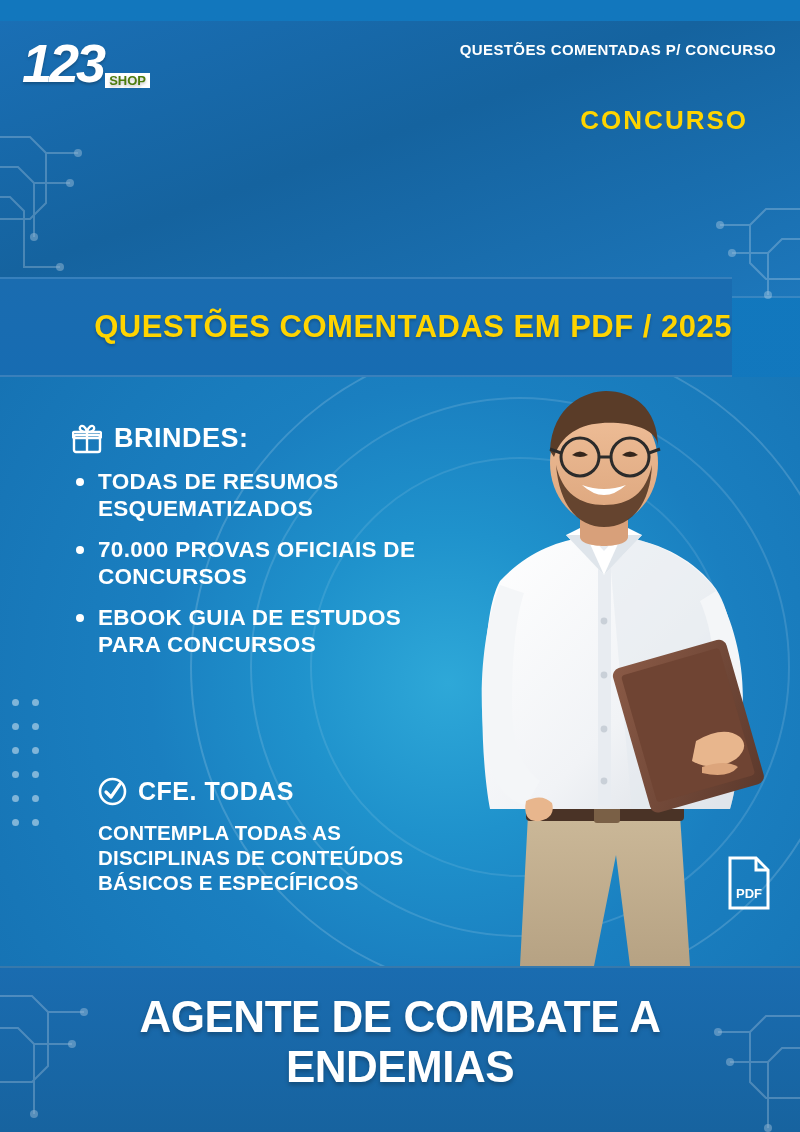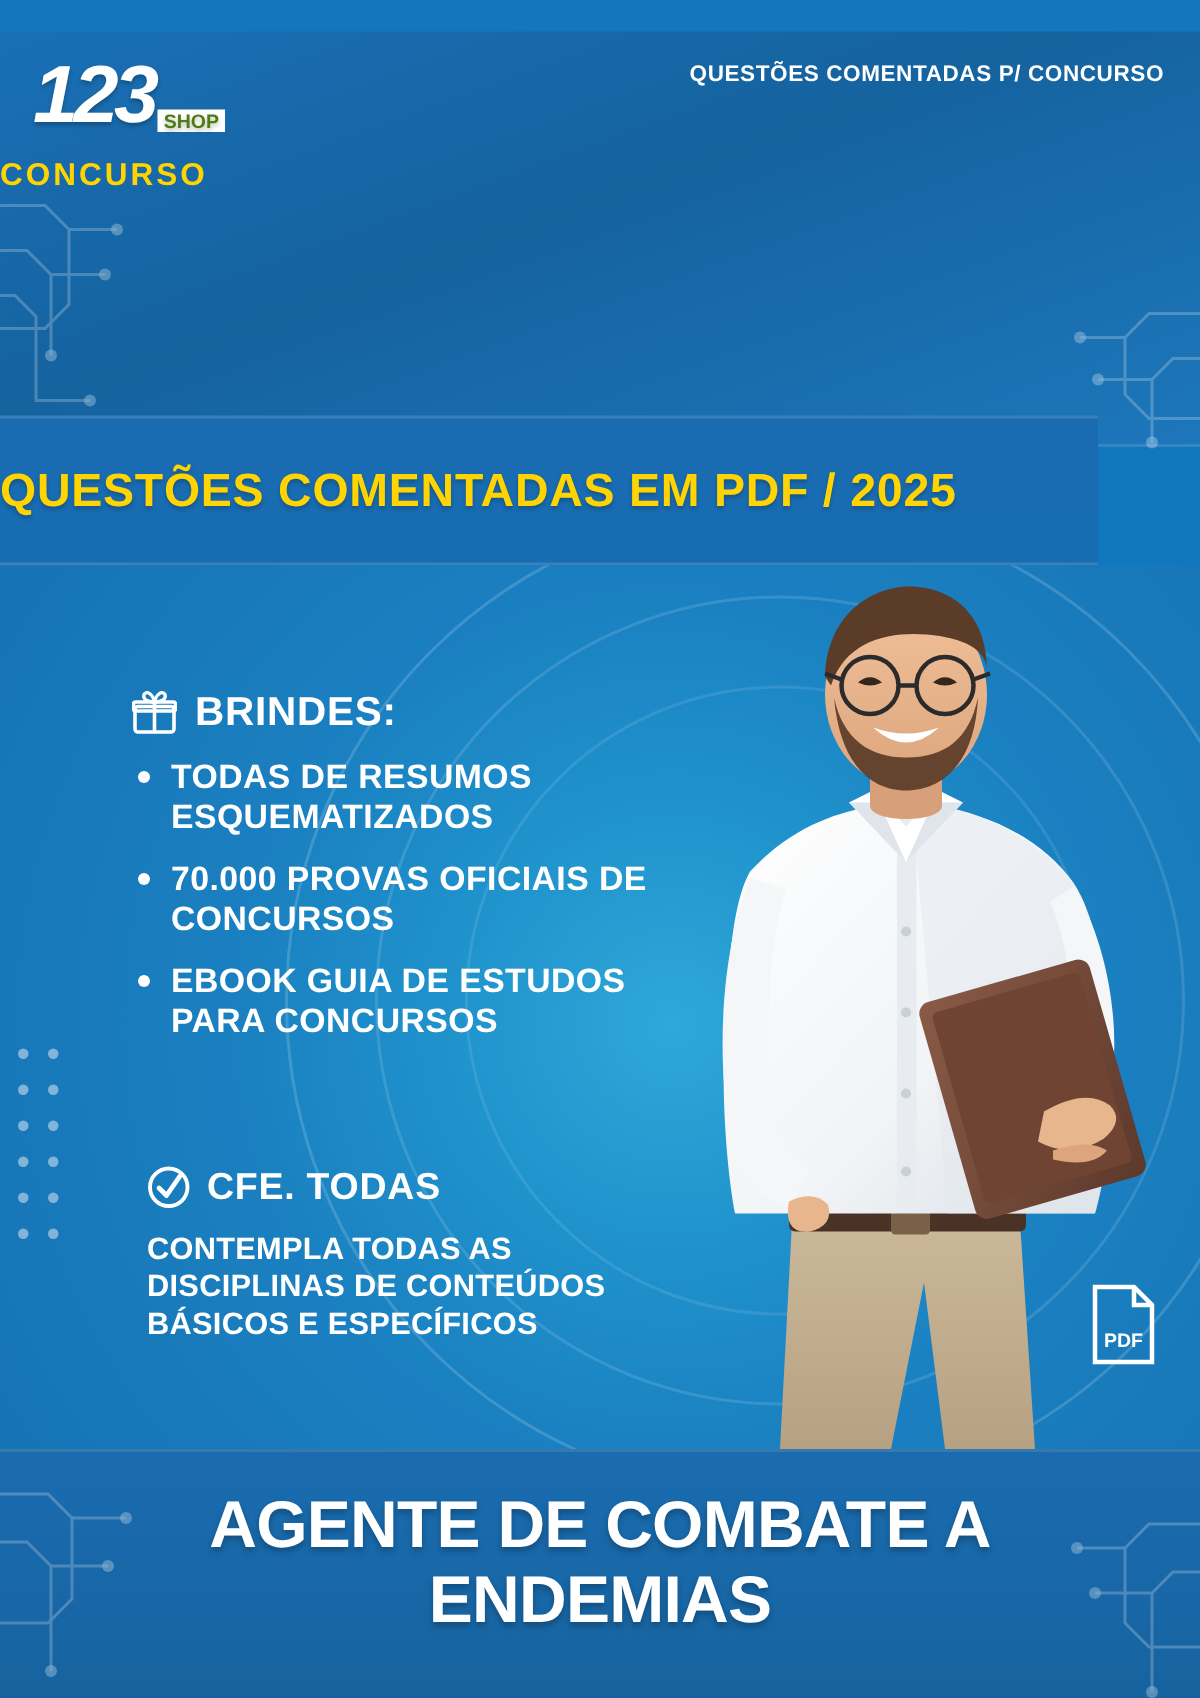--- a/index.html
+++ b/index.html
@@ -46,40 +46,40 @@
     line-height: 13px;
   }
   .top-right-label {
     position: absolute; right: 24px; top: 20px;
     color: #ffffff; font-size: 15px; font-weight: bold;
     letter-spacing: 0.4px;
     text-transform: uppercase;
   }
   .kicker {
     position: absolute; top: 84px; left: 0; width: 748px;
-    text-align: left;
-    color: #ffd400; font-size: 21px; font-weight: bold;
+    text-align: right;
+    color: #ffd400; font-size: 26px; font-weight: bold;
     letter-spacing: 2px;
   }
   .title {
     position: absolute; top: 116px; left: 0; width: 800px;
     text-align: center;
     color: #ffffff;
     font-size: 56px; font-weight: bold; line-height: 62px;
     letter-spacing: -1px;
     text-shadow: 0 3px 5px rgba(0,0,0,0.28);
   }
 
   
   .band-sub {
     position: absolute; left: 0; top: 277px; width: 732px; height: 100px;
     background: linear-gradient(180deg, #1a6cb0 0%, #176cb2 100%);
     border-top: 2px solid rgba(255,255,255,0.14);
     border-bottom: 2px solid rgba(255,255,255,0.14);
-    display: flex; align-items: center; justify-content: flex-start;
+    display: flex; align-items: center; justify-content: flex-end;
   }
   .band-sub .subtitle {
     color: #ffd400; font-size: 31px; font-weight: bold; letter-spacing: 0.5px;
     text-shadow: 0 2px 3px rgba(0,0,0,0.22);
   }
 
   
   .body-area {
     position: absolute; left: 0; top: 377px; width: 800px; height: 589px;
     background:
@@ -103,21 +103,21 @@
   }
   .dots-left {
     position: absolute; left: 10px; top: 322px; width: 44px; height: 150px;
   }
   .dots-left i {
     position: absolute; width: 7px; height: 7px; border-radius: 50%;
     background: rgba(255,255,255,0.45);
   }
 
   .brindes {
-    position: absolute; left: 88px; top: 46px; width: 350px; margin-top: 36px;
+    position: absolute; left: 72px; top: 46px; width: 350px;
   }
   .brindes-head {
     display: flex; align-items: center; gap: 12px;
     color: #ffffff; font-size: 27px; font-weight: bold; letter-spacing: 0.5px;
     margin-bottom: 14px;
   }
   .gift-icon svg, .check-icon svg { display: block; }
   ul.brindes-list { list-style: none; }
   ul.brindes-list li {
     position: relative;

